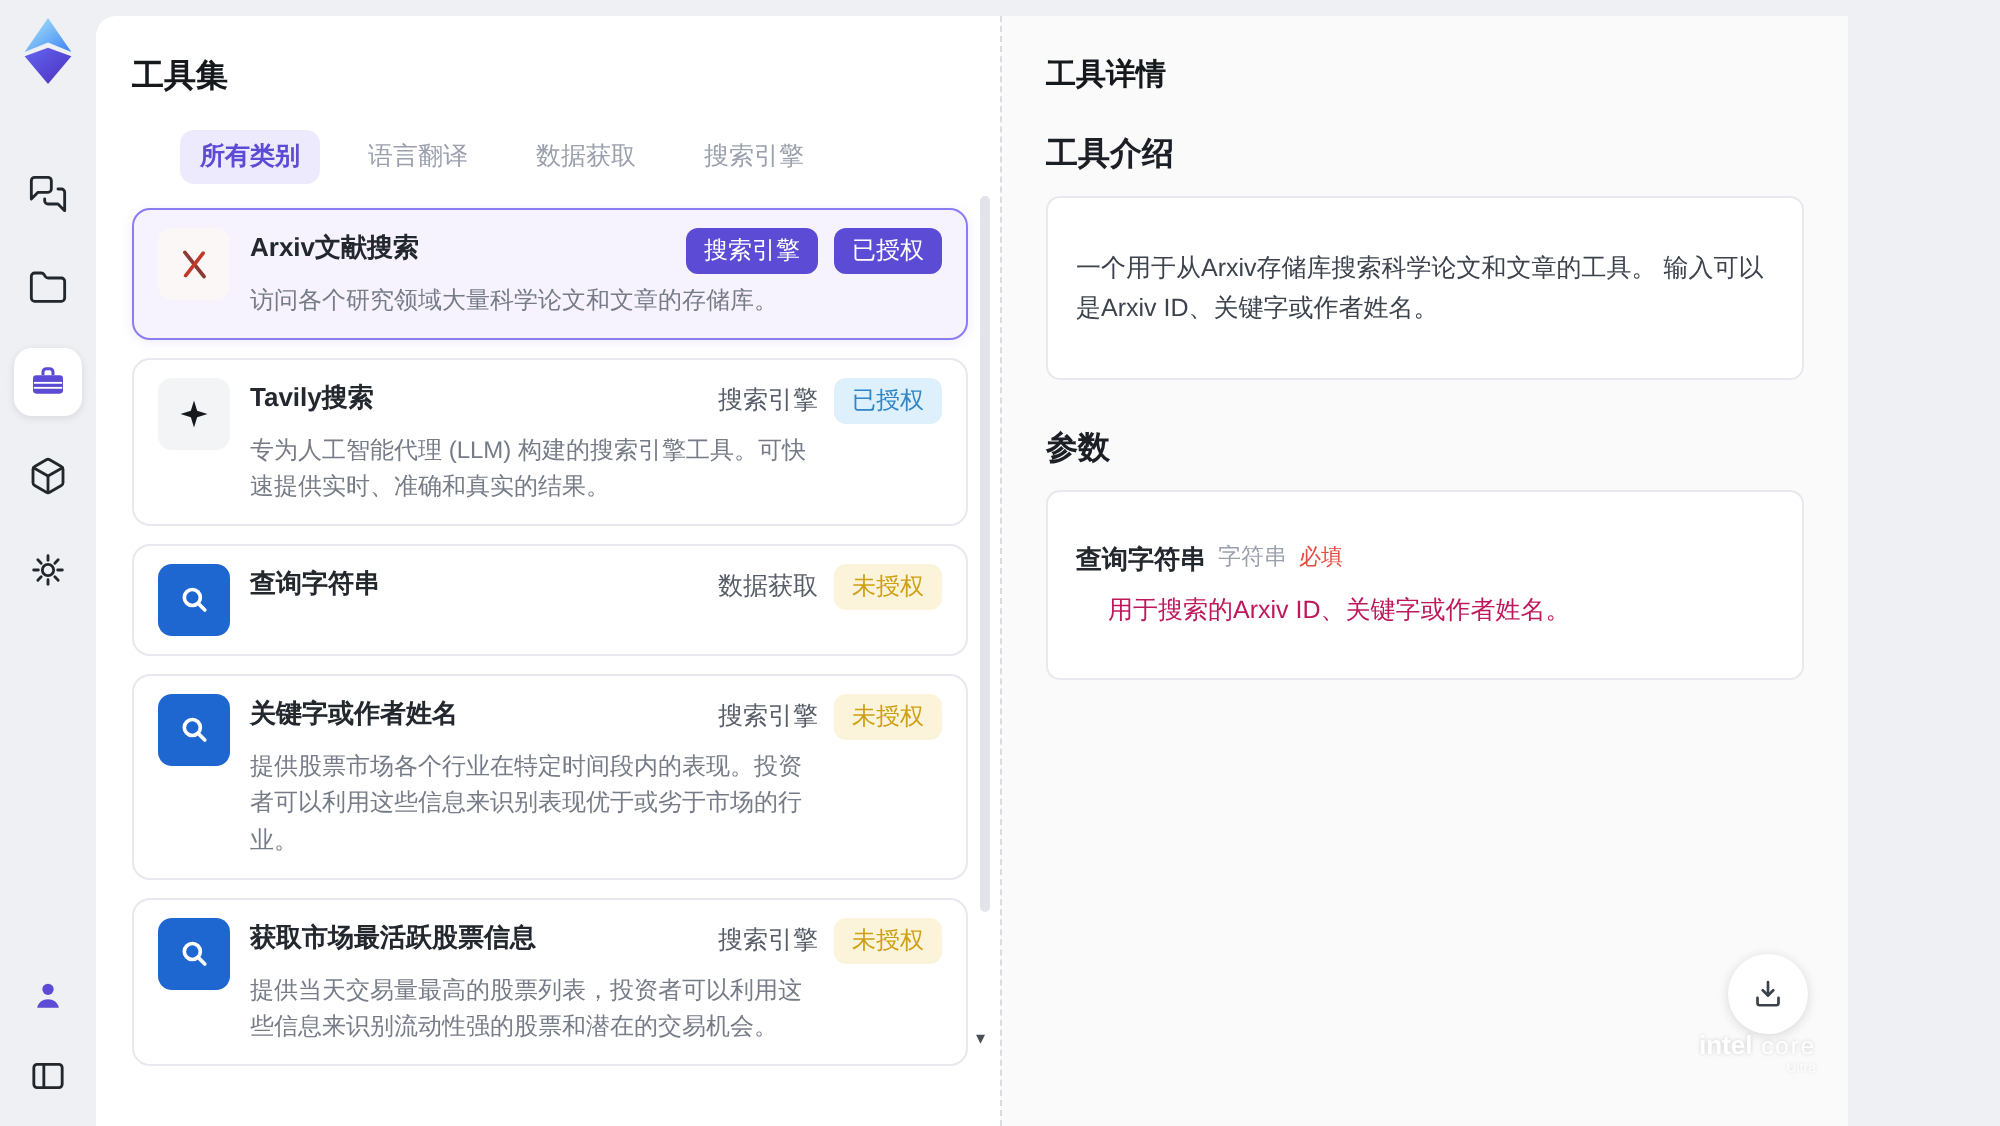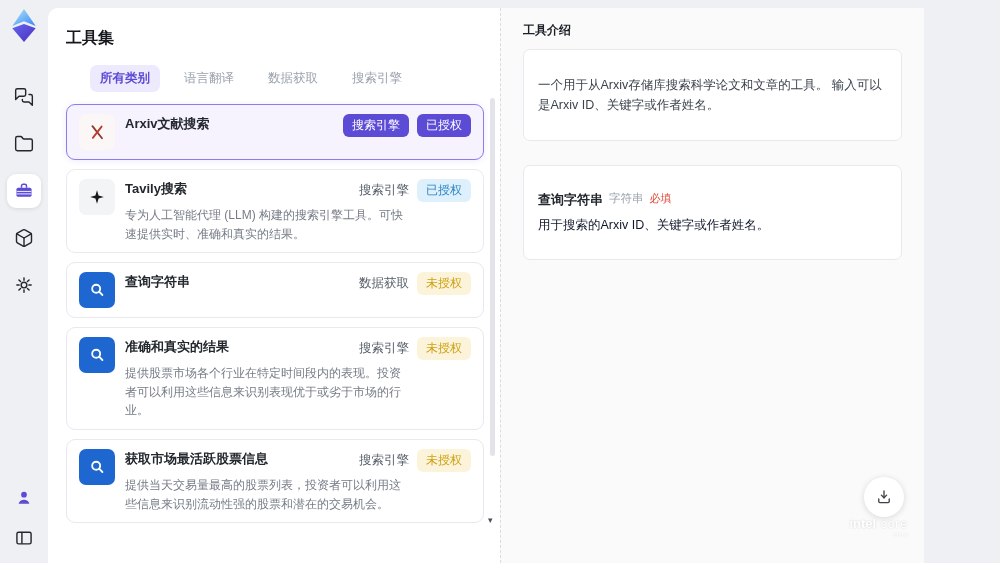--- a/index.html
+++ b/index.html
@@ -34,28 +34,28 @@
   .badge.solid{background:#5b4bd5;color:#fff;}
   .badge.auth{background:#def0fb;color:#2e86c7;}
   .badge.unauth{background:#fcf4da;color:#cfa014;}
   .t-desc{font-size:12px;color:#767c87;line-height:1.55;margin-top:4px;max-width:278px;}
   .list-scrollbar{position:absolute;right:4px;top:86px;bottom:10px;width:6px;}
   .list-scrollbar .thumb{position:absolute;top:4px;left:0;width:5px;height:78%;border-radius:3px;background:#e2e4e9;}
   .list-scrollbar .arrow{position:absolute;bottom:28px;left:-2px;font-size:9px;color:#4b5057;}
   
   .detail-pane{flex:1;background:#fafafa;border-left:1px dashed #d9dce1;box-sizing:border-box;padding:14px 22px;position:relative;}
   .detail-title{font-size:15px;font-weight:bold;color:#15181d;margin:6px 0 20px 0;}
-  .section-h{font-size:12px;font-weight:bold;color:#1c2026;margin:0 0 10px 0;}
+  .section-h{font-size:16px;font-weight:bold;color:#1c2026;margin:0 0 10px 0;}
   .box{background:#fff;border:1px solid #e7e9ee;border-radius:7px;padding:25px 14px;margin-bottom:24px;}
   .intro-text{font-size:12.5px;color:#3c434d;line-height:1.6;}
   .param-row{display:flex;align-items:flex-start;gap:6px;}
   .param-name{font-size:13px;font-weight:bold;color:#23272e;}
   .param-type{font-size:11.5px;color:#9aa1ad;}
   .param-req{font-size:11px;color:#e34d3c;}
-  .param-desc{font-size:12.5px;color:#0f172a;margin-top:8px;}
+  .param-desc{font-size:12.5px;color:#be185d;margin-top:8px;margin-left:16px;}
   .fab{position:absolute;right:20px;bottom:46px;width:40px;height:40px;border-radius:50%;background:#fff;box-shadow:0 1px 6px rgba(0,0,0,.14);display:flex;align-items:center;justify-content:center;color:#3c424a;cursor:pointer;}
   .fab svg{width:18px;height:18px;}
   .brand{position:absolute;right:16px;bottom:24px;color:#fff;text-shadow:0 0 2px rgba(0,0,0,.18);text-align:right;line-height:1.1;}
   .brand .b1{font-size:13px;font-weight:bold;}
   .brand .b2{font-size:12px;font-weight:normal;letter-spacing:1px;}
   .brand .b3{font-size:7px;opacity:.85;display:block;}
 </style>
 </head>
 <body>
 
@@ -154,20 +154,21 @@
     </svg>
           </span>
     <div class="t-body">
       <div class="t-head">
         <span class="t-name">Arxiv文献搜索</span>
         <span class="t-meta">
           <span class="t-cat badge solid">搜索引擎</span>
           <span class="t-auth badge solid">已授权</span>
         </span>
       </div>
+      <div class="t-desc">访问各个研究领域大量科学论文和文章的存储库。</div>
     </div>
   </div>
         <div class="card">
     <span class="tool-icon ic-tavily">
             <svg viewBox="0 0 24 24" width="18" height="18">
       <path d="M12 3l2.1 6.9L21 12l-6.9 2.1L12 21l-2.1-6.9L3 12l6.9-2.1z" fill="#15181d"></path>
     </svg>
           </span>
     <div class="t-body">
       <div class="t-head">
@@ -199,21 +200,21 @@
   </div>
         <div class="card">
     <span class="tool-icon ic-news-blue">
             <svg viewBox="0 0 24 24" width="20" height="20" fill="none" stroke="#ffffff" stroke-width="2.2" stroke-linecap="round">
       <circle cx="11" cy="10.5" r="4.8"></circle>
       <line x1="14.8" y1="14.3" x2="18.5" y2="18"></line>
     </svg>
           </span>
     <div class="t-body">
       <div class="t-head">
-        <span class="t-name">准确和真实的结果</span>
+        <span class="t-name">关键字或作者姓名</span>
         <span class="t-meta">
           <span class="t-cat cat-text">搜索引擎</span>
           <span class="t-auth badge unauth">未授权</span>
         </span>
       </div>
       <div class="t-desc">提供股票市场各个行业在特定时间段内的表现。投资者可以利用这些信息来识别表现优于或劣于市场的行业。</div>
     </div>
   </div>
         <div class="card">
     <span class="tool-icon ic-news-blue">
@@ -235,26 +236,28 @@
   </div>
       </div>
 
     <div class="list-scrollbar">
       <div class="thumb"></div>
       <span class="arrow">▾</span>
     </div>
   </section>
 
   <section class="detail-pane">
+    <h2 class="detail-title">工具详情</h2>
 
     <h3 class="section-h">工具介绍</h3>
     <div class="box">
       <div class="intro-text">一个用于从Arxiv存储库搜索科学论文和文章的工具。 输入可以是Arxiv ID、关键字或作者姓名。</div>
     </div>
 
+    <h3 class="section-h">参数</h3>
     <div class="box">
       <div class="param-row">
         <span class="param-name">查询字符串</span>
         <span class="param-type">字符串</span>
         <span class="param-req">必填</span>
       </div>
       <div class="param-desc">用于搜索的Arxiv ID、关键字或作者姓名。</div>
     </div>
 
     <div class="fab">

